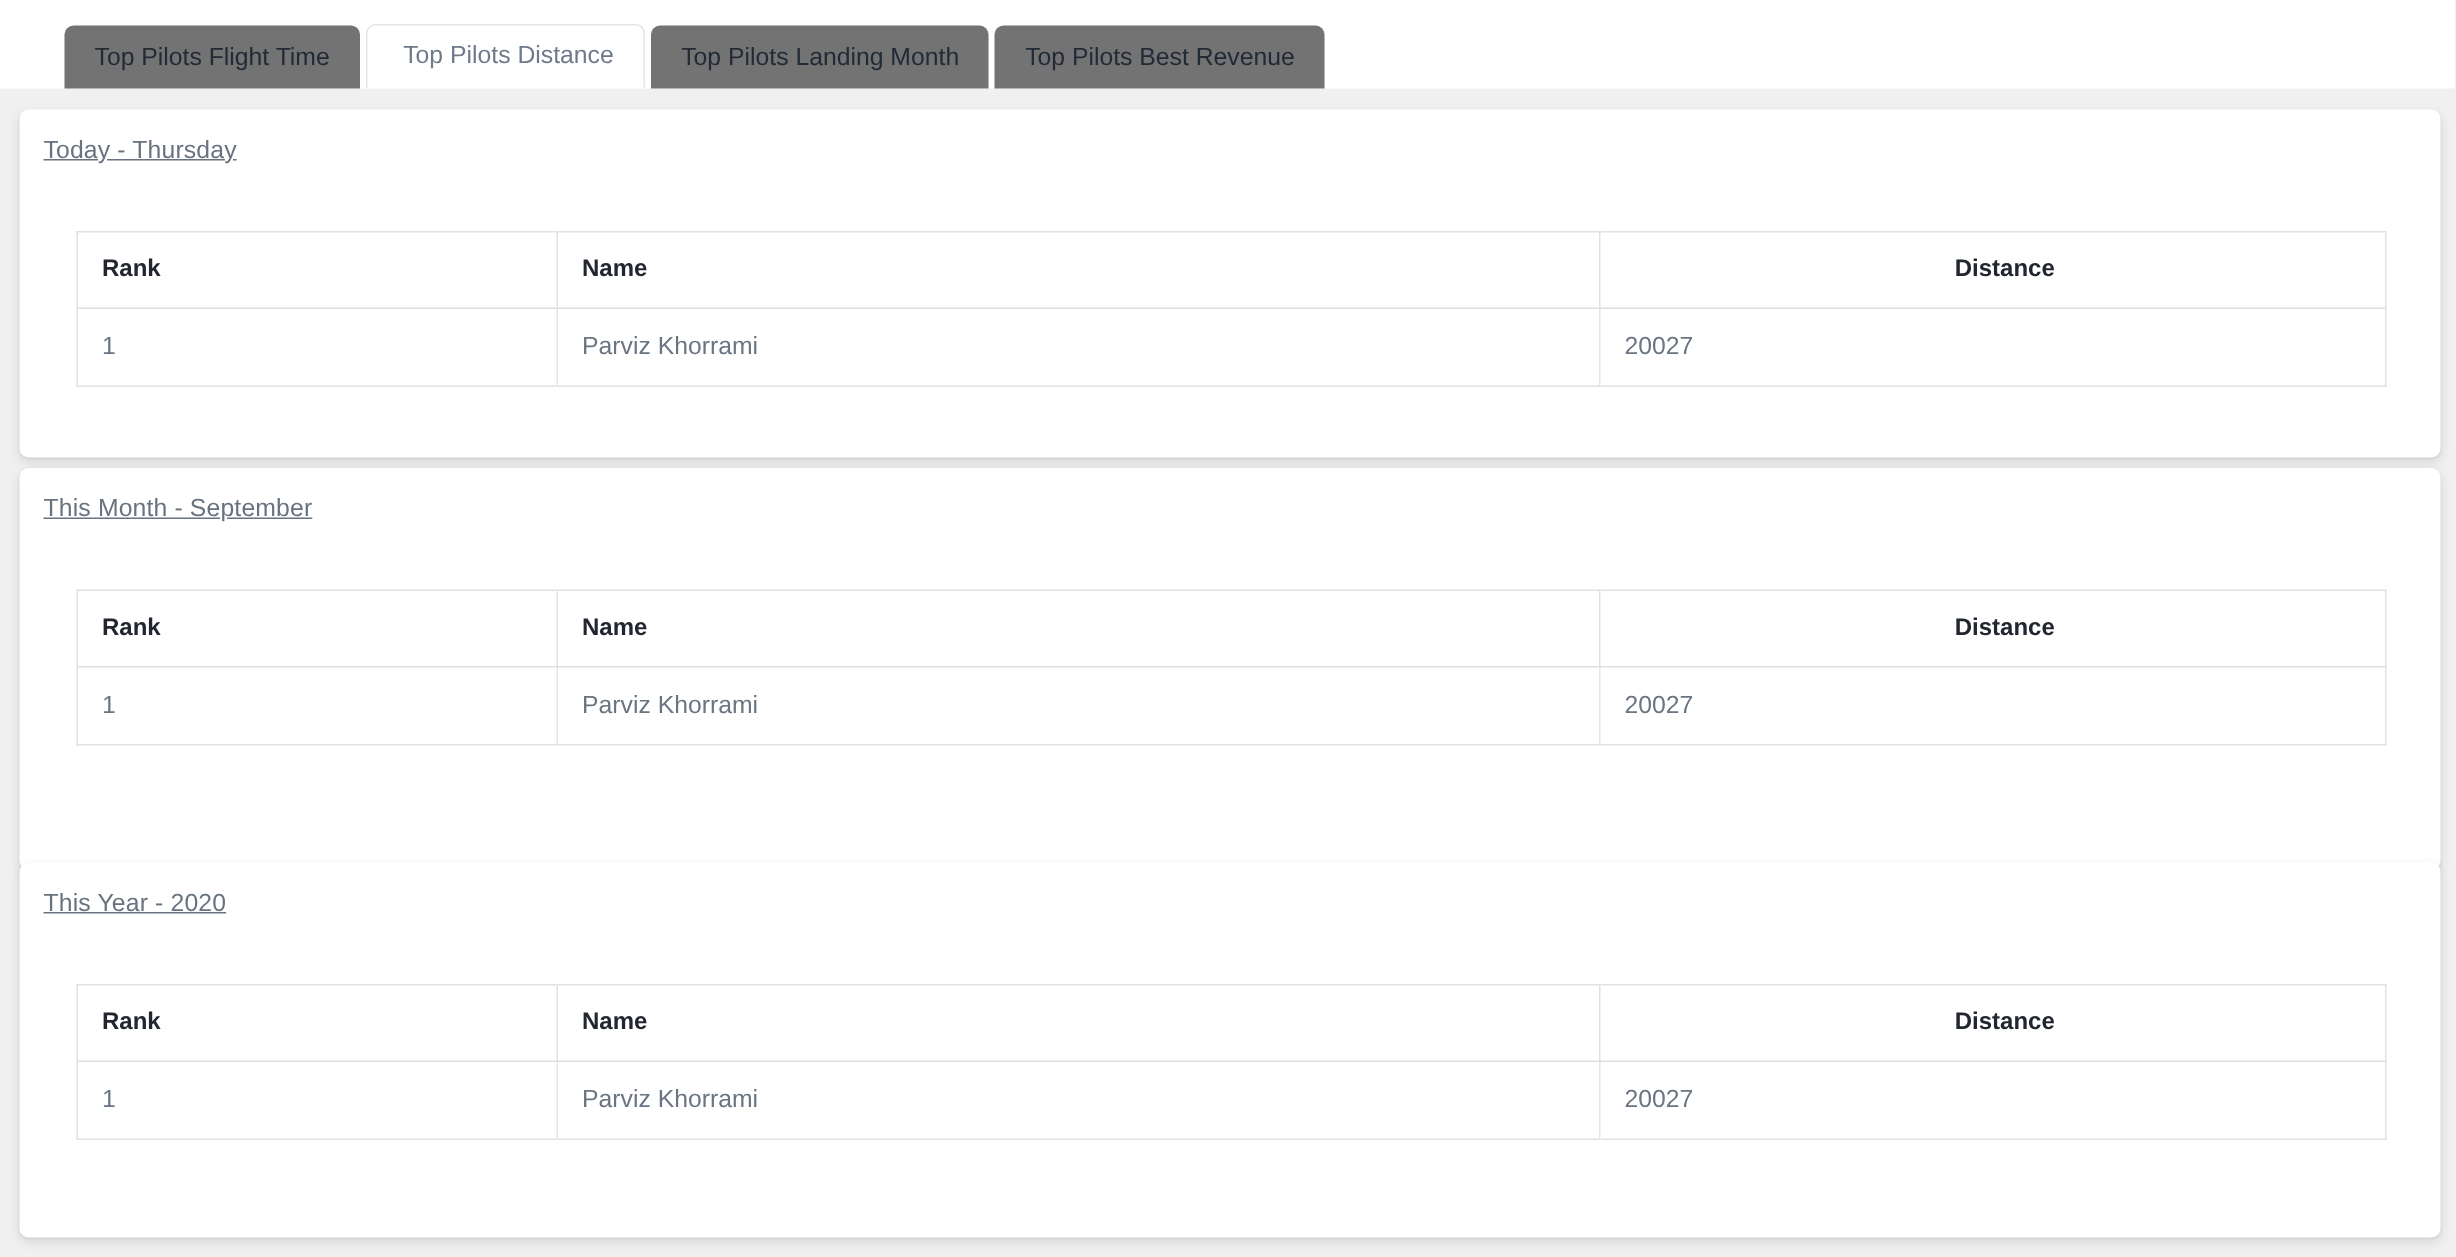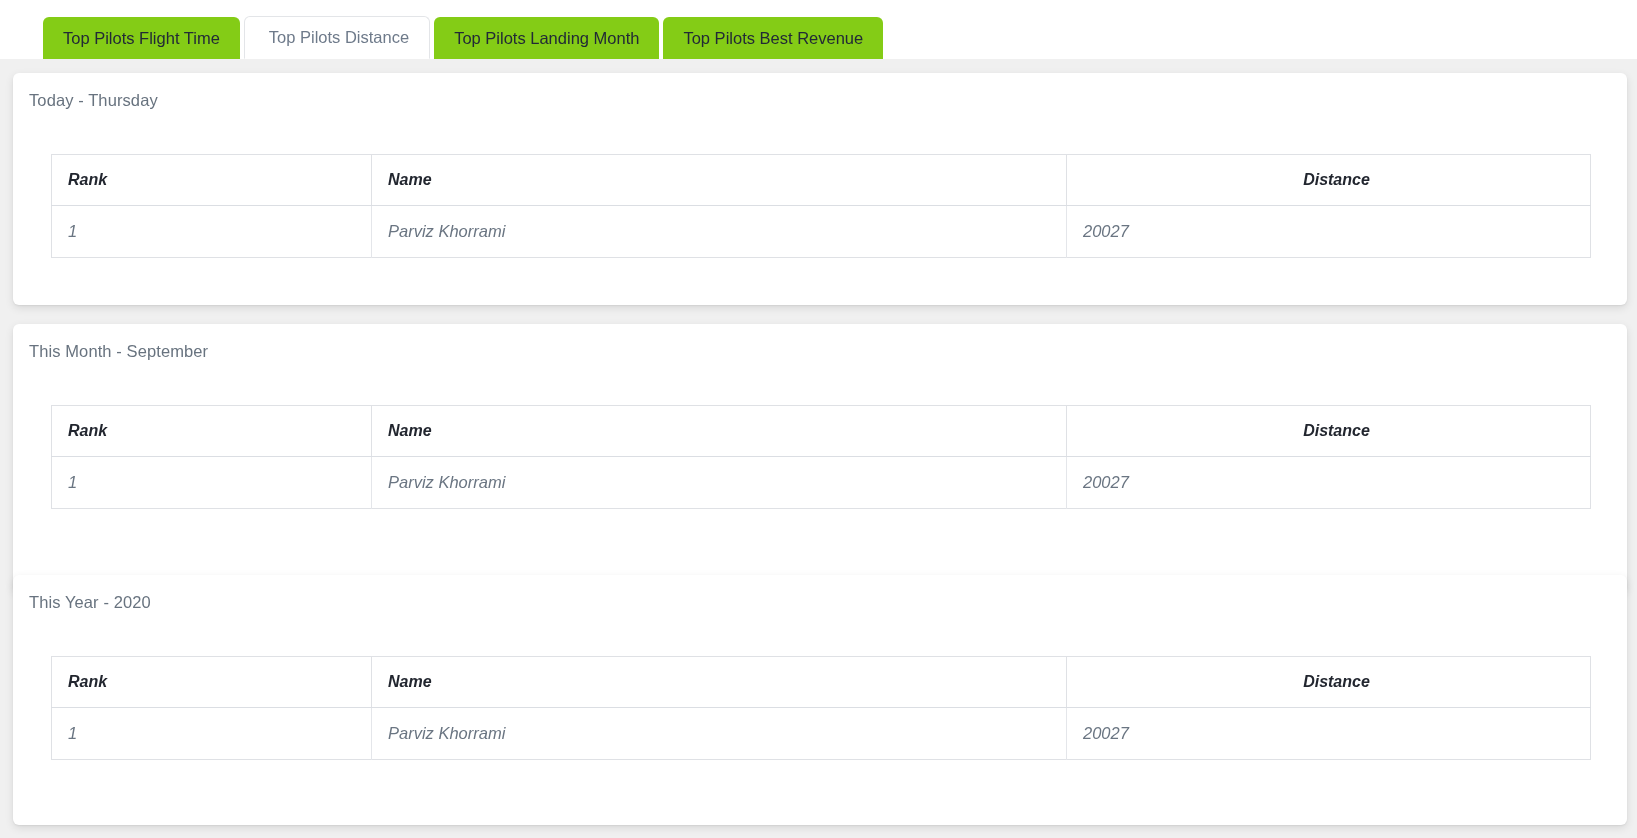--- a/index.html
+++ b/index.html
@@ -34,21 +34,21 @@
   }
   .tab {
     height: 42px;
     display: flex;
     align-items: center;
     padding: 0 20px;
     margin-right: 4px;
     font-size: 16.5px;
     line-height: 1;
     border-radius: 6px 6px 0 0;
-    background: #84cc16;
+    background: #737373;
     color: #222a36;
     white-space: nowrap;
     cursor: pointer;
     user-select: none;
   }
   .tab.active {
     background: #ffffff;
     color: #6e7a8a;
     border: 1px solid #e3e5e8;
     border-bottom: 1px solid #ffffff;
@@ -59,47 +59,47 @@
   
   .card {
     position: absolute;
     left: 13px;
     width: 1614px;
     background: #ffffff;
     border-radius: 6px;
     box-shadow: 0 3px 8px rgba(0,0,0,0.10), 0 1px 2px rgba(0,0,0,0.06);
   }
   #card-0 { top: 73px;  height: 232px; }
-  #card-1 { top: 324px; height: 268px; }
+  #card-1 { top: 312px; height: 268px; }
   #card-2 { top: 575px; height: 250px; }
 
   .card-title {
     position: absolute;
     left: 16px;
     top: 18px;
     font-size: 16.5px;
     color: #68737f;
     letter-spacing: 0.1px;
     white-space: nowrap;
+    text-decoration: underline;
   }
 
   
   .table-wrap {
     position: absolute;
     left: 38px;
     top: 81px;
     width: 1539px;
   }
   table.lb {
     width: 100%;
     border-collapse: collapse;
     table-layout: fixed;
     border: 1px solid #dfe1e5;
     background: #ffffff;
-    font-style: italic;
   }
   table.lb col.c-rank { width: 320px; }
   table.lb col.c-name { width: 695px; }
   table.lb col.c-val  { width: 524px; }
 
   table.lb th {
     text-align: left;
     font-size: 16px;
     font-weight: bold;
     color: #22262f;

